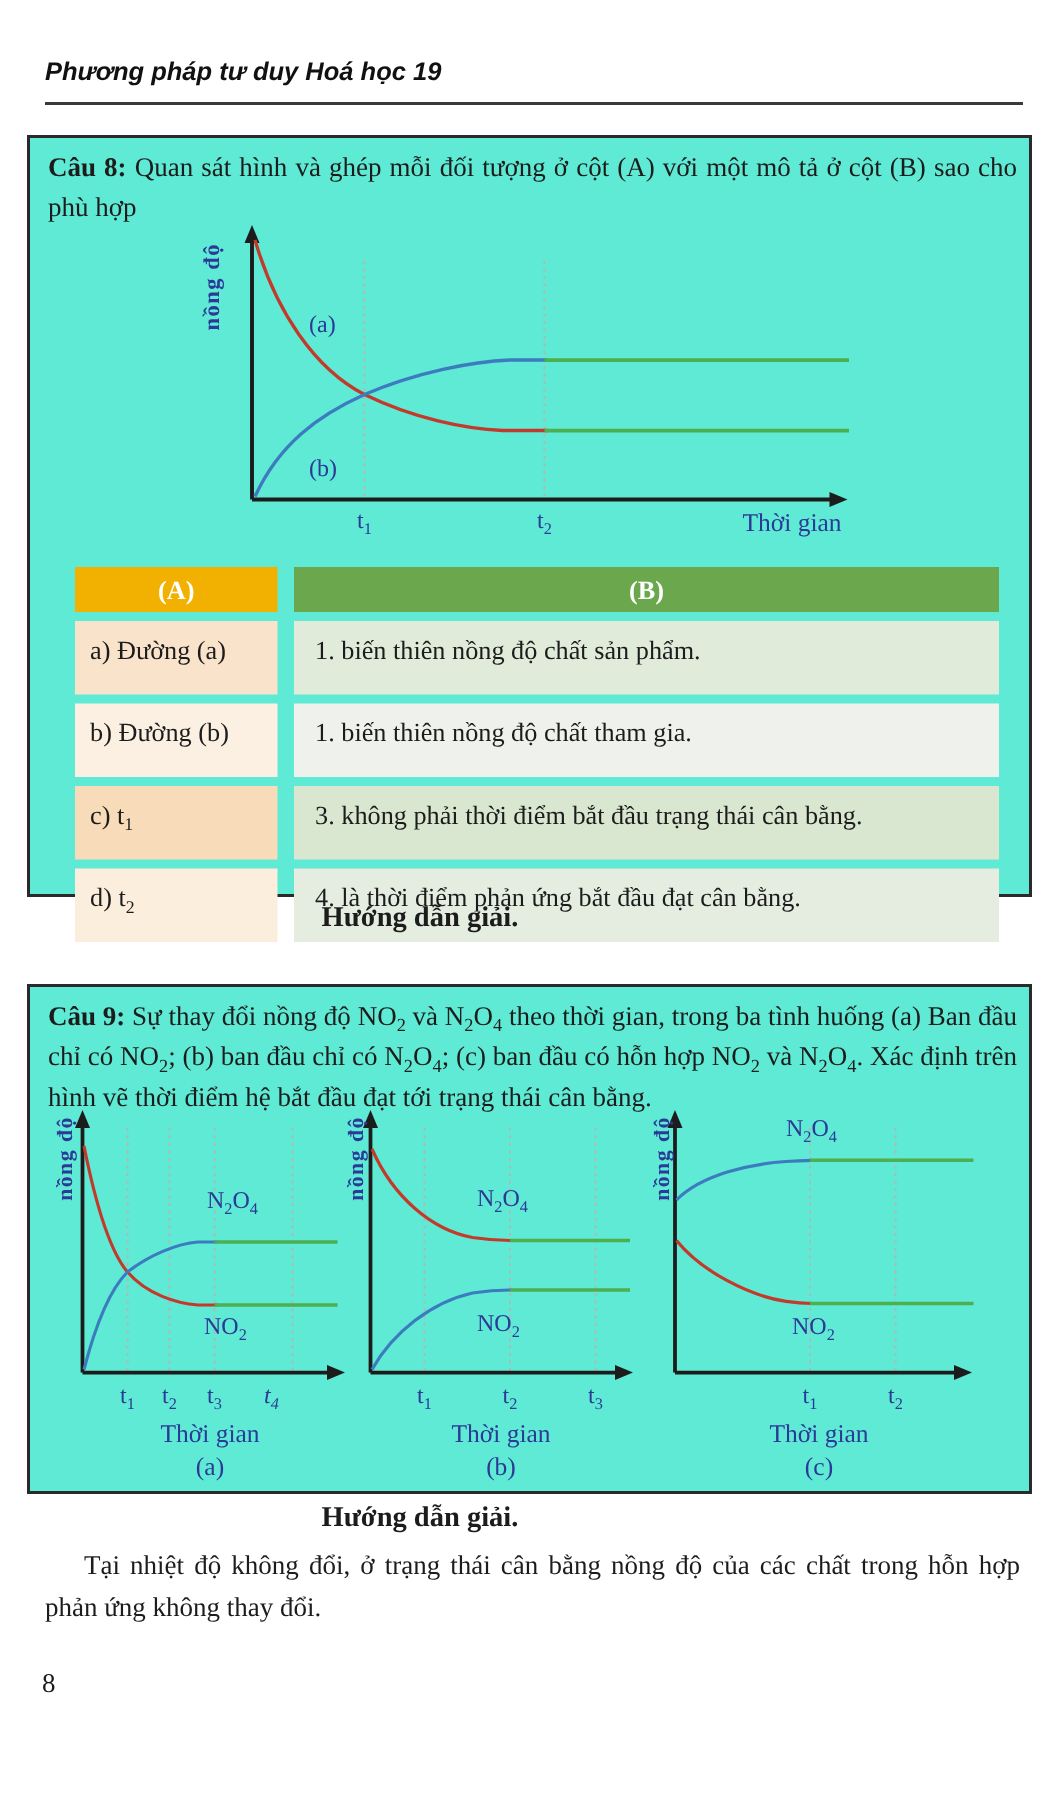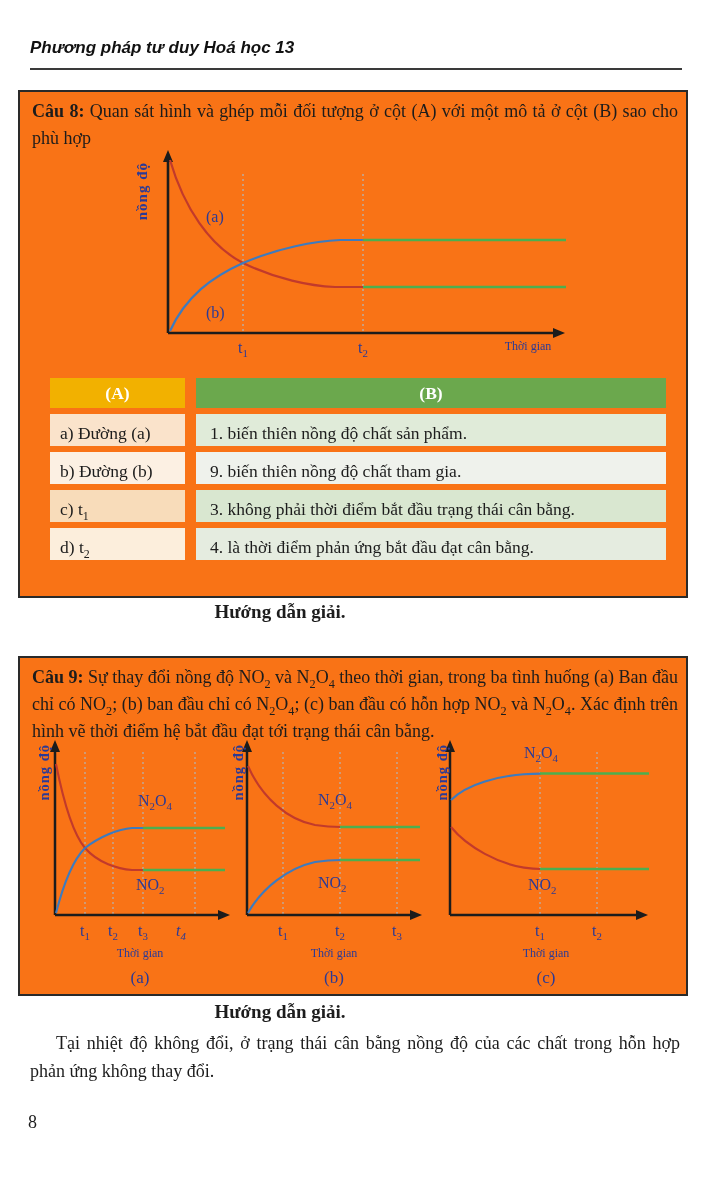--- a/index.html
+++ b/index.html
@@ -12,45 +12,45 @@
   }
   *{margin:0;padding:0;box-sizing:border-box;}
   body{width:708px;height:1200px;background:#fff;font-family:"Liberation Serif",serif;color:var(--ink);}
   .page{position:relative;width:708px;height:1200px;background:#fff;overflow:hidden;}
 
   
   .running-head{position:absolute;left:30px;top:38px;font-family:"Liberation Sans",sans-serif;font-style:italic;font-weight:bold;font-size:17px;color:#111;}
   .head-rule{position:absolute;left:30px;top:68px;width:652px;border-top:2px solid #3a3a3a;}
 
   
-  .qbox{position:absolute;left:18px;width:670px;border:2px solid #2a2a2a;background:#f97316;}
+  .qbox{position:absolute;left:18px;width:670px;border:2px solid #2a2a2a;background:#5eead4;}
   .qbox.q8{top:90px;height:508px;}
   .qbox.q9{top:656px;height:340px;}
   .qtext{position:absolute;left:12px;top:6px;width:646px;font-size:18px;line-height:1.5;text-align:justify;}
   .qlabel{font-weight:bold;}
 
   
   .chart{position:absolute;}
   .chart svg{position:absolute;left:0;top:0;}
   .clab{position:absolute;color:var(--navy);font-size:16px;white-space:nowrap;}
   .tick{position:absolute;color:var(--navy);font-size:16px;transform:translateX(-50%);white-space:nowrap;}
-  .xlab{position:absolute;color:var(--navy);font-size:12px;transform:translateX(-50%);white-space:nowrap;}
+  .xlab{position:absolute;color:var(--navy);font-size:17px;transform:translateX(-50%);white-space:nowrap;}
   .cap{position:absolute;color:var(--navy);font-size:17px;transform:translateX(-50%);white-space:nowrap;}
   .ylab{position:absolute;writing-mode:vertical-rl;transform:rotate(180deg);color:var(--navy);font-weight:bold;font-size:15px;letter-spacing:1px;}
   sub{font-size:0.68em;line-height:0;}
 
   .q8chart{left:90px;top:54px;width:568px;height:230px;}
   .q8chart .ylab{left:24px;top:16px;}
 
   
   .q8table{position:absolute;left:30px;top:286px;width:616px;display:grid;grid-template-columns:135px 470px;gap:6px 11px;font-size:17.5px;}
   .q8table .th{height:30px;line-height:30px;text-align:center;color:#fff;font-weight:bold;}
   .thA{background:#f2b100;}
   .thB{background:#6ba84d;}
-  .cell{height:32px;line-height:38px;white-space:nowrap;overflow:hidden;}
+  .cell{height:49px;line-height:38px;white-space:nowrap;overflow:hidden;}
   .cellA{padding-left:10px;}
   .cellB{padding-left:14px;}
   .ca0{background:#fae3cb;}.ca1{background:#fcf0e3;}.ca2{background:#f8dcba;font-family:Liberation Serif, serif;}.ca3{background:#fceedc;}
   .cb0{background:#e0ebd9;}.cb1{background:#eff2ec;}.cb2{background:#d9e7d0;}.cb3{background:#e5ece0;}
 
   
   .sol-title{position:absolute;left:0;width:560px;text-align:center;font-weight:bold;font-size:19px;}
   .sol8-title{top:601px;}
   .sol9-title{top:1001px;}
   .ansrow{position:absolute;left:0;width:708px;height:26px;font-size:18px;}
@@ -66,21 +66,21 @@
   .q9chart .ylab{left:0;top:8px;font-size:14.5px;}
   .chA{left:16px;}
   .chB{left:210px;width:198px;}
   .chC{left:414px;width:240px;}
 </style>
 </head>
 <body>
 
 <div class="page">
 
-  <div class="running-head">Phương pháp tư duy Hoá học 13</div>
+  <div class="running-head">Phương pháp tư duy Hoá học 19</div>
   <div class="head-rule"></div>
 
   <section class="qbox q8">
     <p class="qtext"><span class="qlabel">Câu 8:</span> <span>Quan sát hình và ghép mỗi đối tượng ở cột (A) với một mô tả ở cột (B) sao cho phù hợp</span></p>
 
     <div class="chart q8chart">
       <svg width="568" height="230" viewBox="0 0 568 230">
         <line x1="133" y1="28" x2="133" y2="187" stroke="var(--dot)" stroke-width="1.3" stroke-dasharray="2 3"></line>
         <line x1="253" y1="28" x2="253" y2="187" stroke="var(--dot)" stroke-width="1.3" stroke-dasharray="2 3"></line>
         <line x1="58" y1="187" x2="58" y2="12" stroke="var(--ink)" stroke-width="2.6"></line>
@@ -101,21 +101,21 @@
     </div>
 
     <div class="q8table">
       <div class="th thA">(A)</div>
       <div class="th thB">(B)</div>
 
       <div class="cell cellA ca0">a) Đường (a)</div>
       <div class="cell cellB cb0">1. biến thiên nồng độ chất sản phẩm.</div>
 
       <div class="cell cellA ca1">b) Đường (b)</div>
-      <div class="cell cellB cb1">9. biến thiên nồng độ chất tham gia.</div>
+      <div class="cell cellB cb1">1. biến thiên nồng độ chất tham gia.</div>
 
       <div class="cell cellA ca2">c) t<sub>1</sub></div>
       <div class="cell cellB cb2">3. không phải thời điểm bắt đầu trạng thái cân bằng.</div>
 
       <div class="cell cellA ca3">d) t<sub>2</sub></div>
       <div class="cell cellB cb3">4. là thời điểm phản ứng bắt đầu đạt cân bằng.</div>
     </div>
   </section>
 
   <div class="sol-title sol8-title">Hướng dẫn giải.</div>

